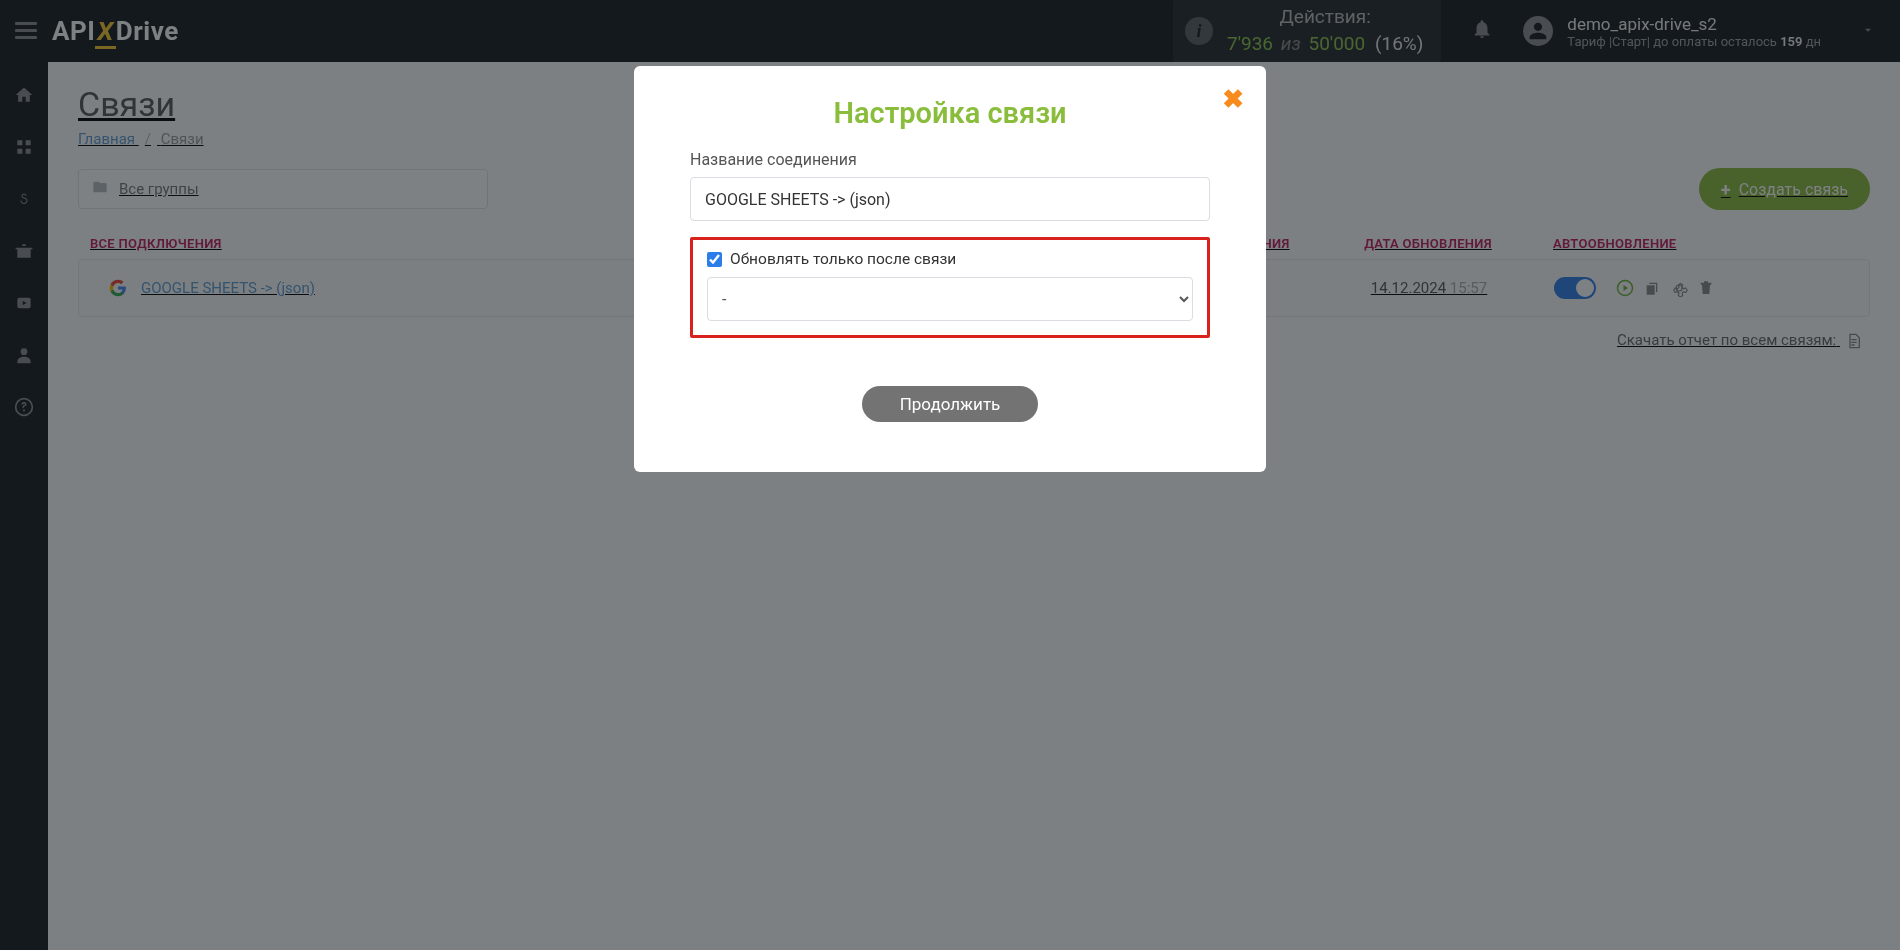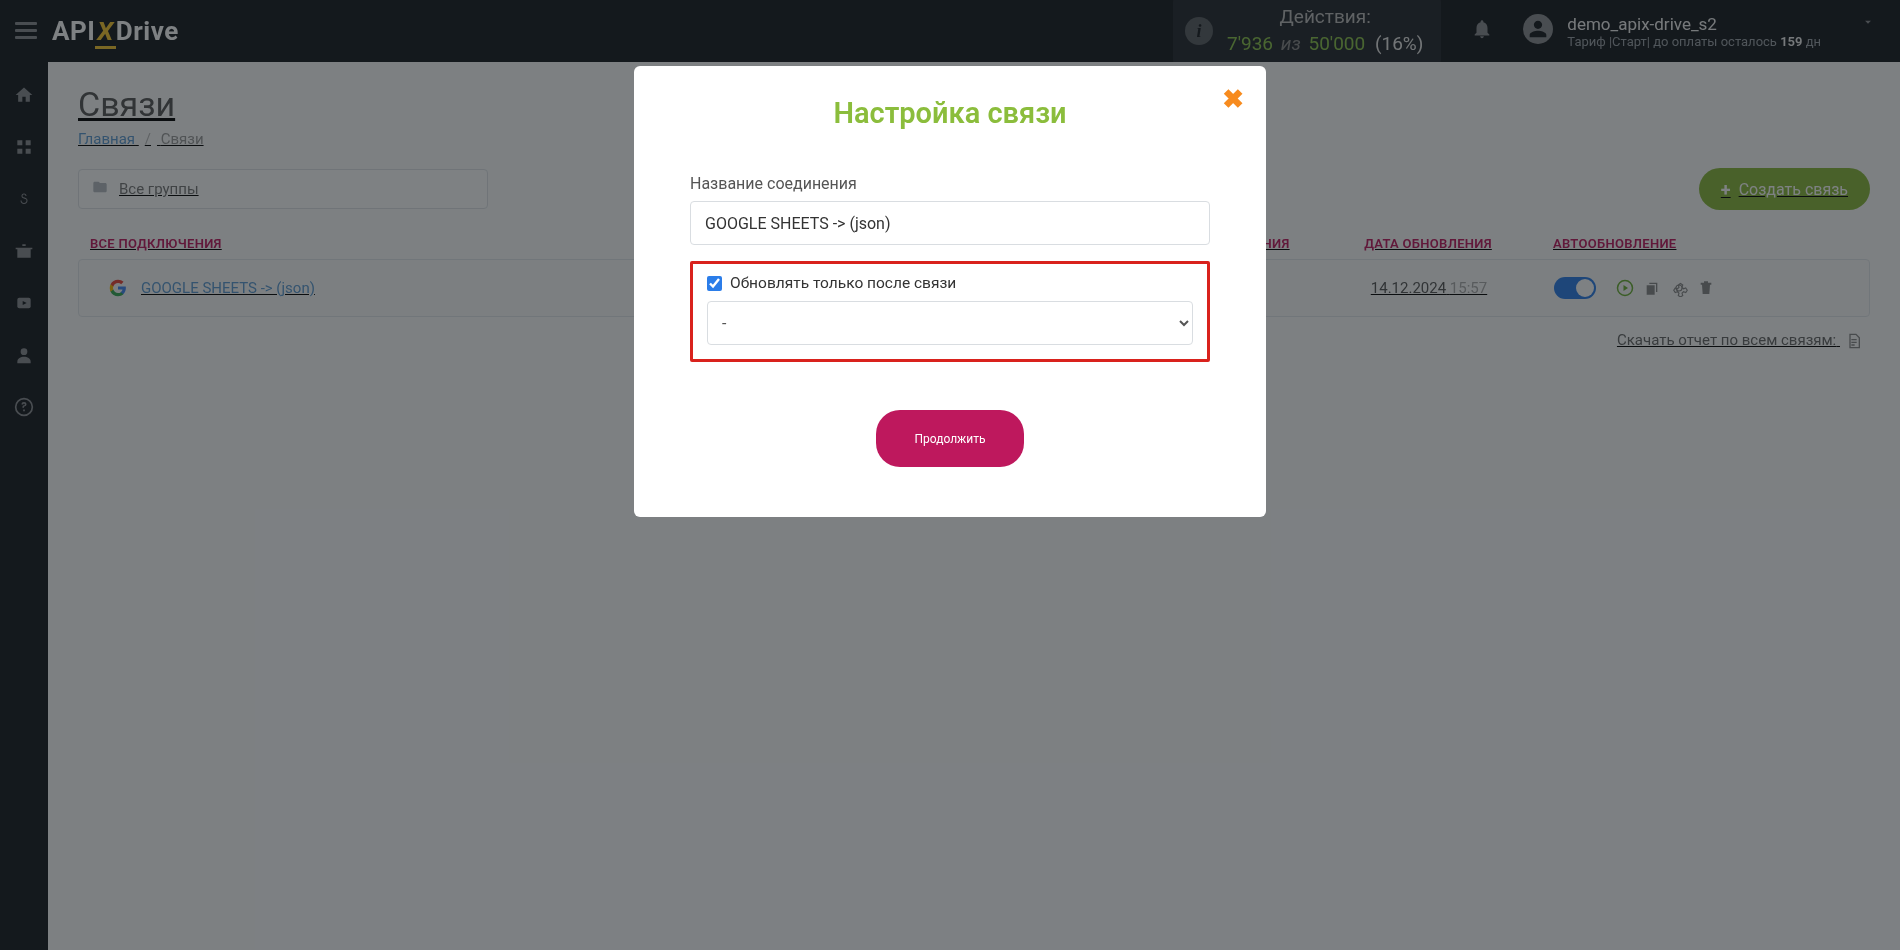--- a/index.html
+++ b/index.html
@@ -16,21 +16,21 @@
 .header-right { position:absolute; right:0; top:0; height:62px; display:flex; align-items:center; }
 .actions-box { background:#23272d; border-radius:4px; padding:6px 18px 6px 12px; display:flex; align-items:center; margin-right:30px; }
 .info-circle { width:28px; height:28px; border-radius:50%; background:#5a5e63; display:flex; align-items:center; justify-content:center; margin-right:14px; font-style:italic; font-weight:bold; color:#16191e; font-size:18px; font-family:Georgia,serif;}
 .actions-text { font-size:19px; line-height:1.4;text-align:center; }
 .actions-label { color:#bbb; }
 .actions-num1 { color:#8bc34a; }
 .actions-num2 { color:#8bc34a; }
 .actions-of { color:#888; font-style:italic; margin:0 3px; }
 .actions-pct { color:#e5e5e5; margin-left:5px;}
 .bell { color:#8a8d91; margin-right:30px; }
-.user-block { display:flex; align-items:flex-start; margin-right:25px; }
+.user-block { display:flex; align-items:center; margin-right:25px; }
 .user-avatar { width:30px; height:30px; border-radius:50%; background:#8a8d91; margin-right:14px; display:flex; align-items:center; justify-content:center;}
 .user-avatar svg{fill:#16191e;}
 .user-lines { font-size:14px; }
 .user-name { color:#eee; font-size:17px; }
 .user-tariff { color:#9aa0a6; font-size:13px; }
 .user-tariff b { color:#eee; font-weight:600;}
 .chev { color:#8a8d91; margin-left:40px; }
 
 
 .sidebar { position:absolute; left:0; top:62px; width:48px; background:#16191e; height:calc(100% - 62px); display:flex; flex-direction:column; align-items:center; padding-top:22px; }
@@ -69,30 +69,30 @@
 .conn-actions .play{ color:#6ab033; }
 .conn-actions svg{ color:#888;}
 
 .report-row{ text-align:right; font-size:15px; color:#666; margin-top:14px; padding-right:8px;}
 .report-row svg{vertical-align:middle; margin-left:6px; color:#888;}
 
 
 .overlay{ position:absolute; inset:0; background:rgba(20,25,30,0.55); display:flex; align-items:flex-start; justify-content:center; }
 .modal{ width:632px; background:#fff; border-radius:6px; margin-top:66px; padding:30px 0 50px; position:relative;}
 .modal-close{ position:absolute; top:18px; right:22px; color:#f78b1e; font-size:26px; cursor:pointer; font-weight:bold;}
-.modal-title{ text-align:center; color:#8bbd3c; font-size:29px; font-weight:600; margin-bottom:44px;}
+.modal-title{ text-align:center; color:#8bbd3c; font-size:29px; font-weight:600; margin-bottom:20px;}
 .modal-body{ padding:0 56px;}
 .mlabel{ font-size:16px; color:#555; margin-bottom:8px;}
 .minput{ width:100%; height:44px; border:1px solid #d9dde1; border-radius:4px; padding:0 14px; font-size:16px; color:#333; background:#fff; margin-bottom:22px;}
 .mselect{ width:100%; height:44px; border:1px solid #d9dde1; border-radius:4px; padding:0 10px; font-size:16px; color:#555; background:#fff; margin-bottom:22px;}
 .highlight-box{ border:3px solid #d9221d; border-radius:2px; padding:10px 14px 14px; margin-top:-6px; margin-bottom:48px; }
 .highlight-box .mselect{margin-bottom:0;}
 .chk-row{ display:flex; align-items:center; gap:8px; margin-bottom:9px; font-size:15.5px; color:#333;}
 .chk{ width:15px; height:15px; accent-color:#2b7de9;}
-.continue-btn{ display:block; margin:0 auto; height:57px; padding:0 38px; background:#be185d; color:#fff; border:none; border-radius:24px; font-size:12px; cursor:pointer;}
+.continue-btn{ display:block; margin:0 auto; height:36px; padding:0 38px; background:#737373; color:#fff; border:none; border-radius:24px; font-size:17px; cursor:pointer;}
 
 svg{display:inline-block;}
 </style>
 </head>
 <body>
 
 <div class="header">
   <div class="hamburger">
       <div></div>
       <div></div>

